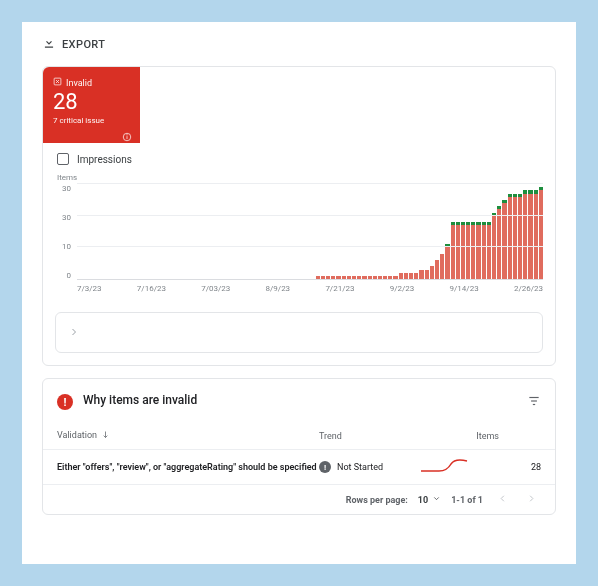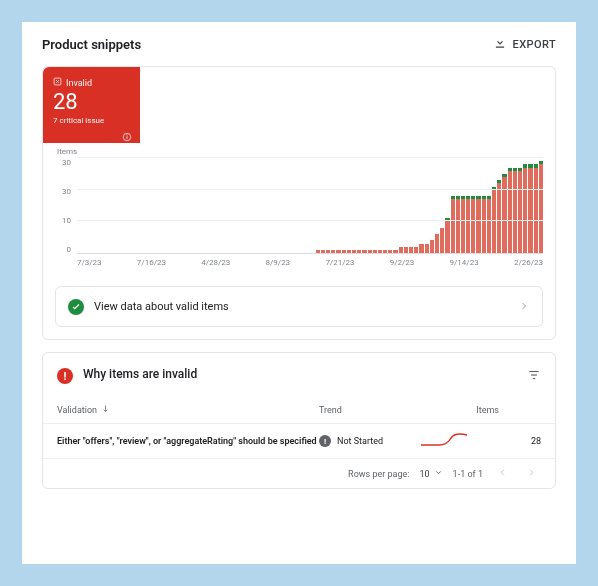--- a/index.html
+++ b/index.html
@@ -240,21 +240,21 @@
     display: grid;
     grid-template-columns: 1fr 100px 80px 42px;
     align-items: center;
     padding: 8px 14px;
   }
   .issues-thead {
     border-bottom: 1px solid #eceef1;
   }
   .th-validation {
     display: flex;
-    align-items: center;
+    align-items: flex-start;
     gap: 4px;
   }
   .issues-row {
     border-bottom: 1px solid #eceef1;
     color: #202124;
     font-size: 9px;
   }
   .issue-text { font-weight: 600; }
   .val-cell {
     display: flex;
@@ -275,34 +275,34 @@
   .items-cell { text-align: right; }
 
   .pager {
     display: flex;
     align-items: center;
     justify-content: flex-end;
     gap: 10px;
     padding: 8px 14px;
     font-size: 9px;
     color: #5f6368;
+    font-weight: bold;
   }
   .pager .sel {
     display: flex; align-items: center; gap: 4px;
     color: #3c4043;
   }
   .pager-btn { color: #bdc1c6; padding: 0 4px; }
 </style>
 </head>
 <body>
 
 <div class="page">
 
   <div class="header">
-    <div class="title">Product snippets</div>
     <div class="export-btn">
       <span>
         <svg viewBox="0 0 24 24" fill="#3c4043">
             <path d="M5 20h14v-2H5v2zM12 2v10.17l3.59-3.58L17 10l-5 5-5-5 1.41-1.41L12 12.17V2h0z"></path>
           </svg>
       </span>
       <span>EXPORT</span>
     </div>
   </div>
 
@@ -323,20 +323,24 @@
         <span class="tile-info">
           <svg viewBox="0 0 24 24" fill="none" stroke="#fff" stroke-width="2">
               <circle cx="12" cy="12" r="9"></circle>
               <line x1="12" y1="10" x2="12" y2="17"></line>
               <circle cx="12" cy="7" r="0.5" fill="#fff"></circle>
             </svg>
         </span>
       </div>
     </div>
 
+    <div class="impressions-row">
+      <span class="checkbox"></span>
+      <span>Impressions</span>
+    </div>
 
     <div class="chart-wrap">
       <div class="chart-axis-label">Items</div>
       <div class="chart">
         <div class="yaxis" id="yaxis">
             <span>30</span>
             <span>30</span>
             <span>10</span>
             <span>0</span>
           </div>
@@ -703,39 +707,31 @@
                 <div class="bar-valid" style="height: 3.33333%;"></div>
               </div>
             </div>
         <div class="grid-line" style="bottom: 33.3333%;"></div>
             <div class="grid-line" style="bottom: 66.6667%;"></div>
             <div class="grid-line" style="bottom: 100%;"></div>
           </div>
         <div class="xaxis" id="xaxis">
             <span>7/3/23</span>
             <span>7/16/23</span>
-            <span>4/28/23</span>
+            <span>7/03/23</span>
             <span>8/9/23</span>
             <span>7/21/23</span>
             <span>9/2/23</span>
             <span>9/14/23</span>
             <span>2/26/23</span>
           </div>
       </div>
     </div>
 
     <div class="valid-link">
-      <div class="valid-link-left">
-        <span class="check-circle">
-          <svg viewBox="0 0 24 24" fill="none" stroke="#fff" stroke-width="3">
-              <path d="M5 12l4 4 10-10"></path>
-            </svg>
-        </span>
-        <span>View data about valid items</span>
-      </div>
       <span class="chev">
         <svg width="12" height="12" viewBox="0 0 24 24" fill="none" stroke="currentColor" stroke-width="2">
             <path d="M9 6l6 6-6 6"></path>
           </svg>
       </span>
     </div>
   </div>
 
   <div class="card">
     <div class="issues-header">

